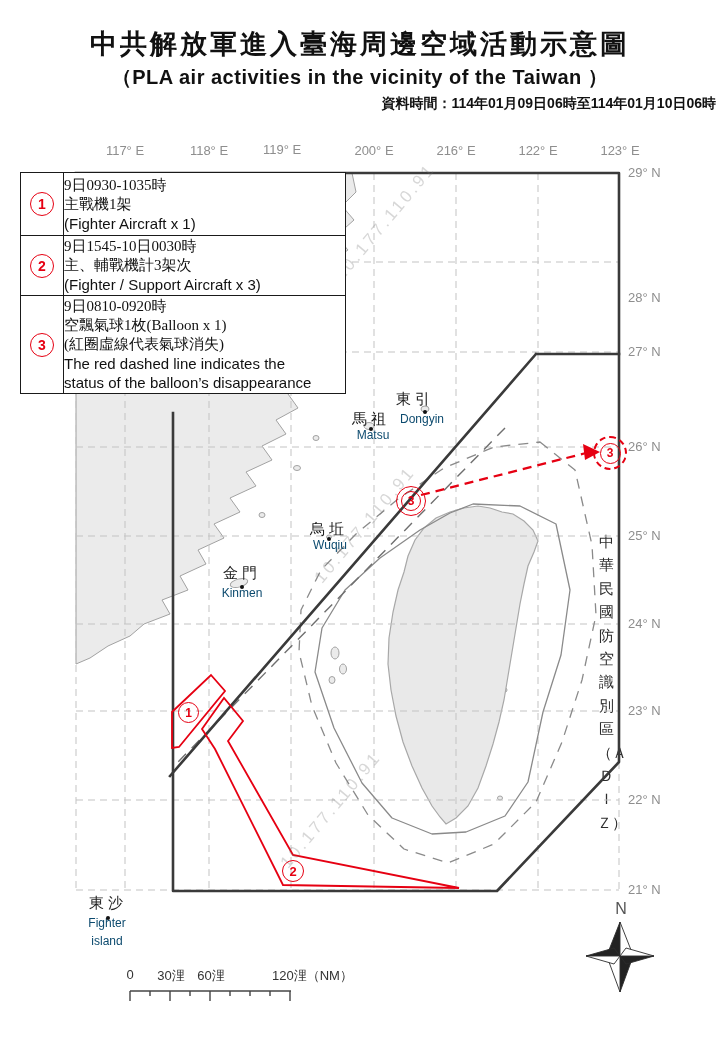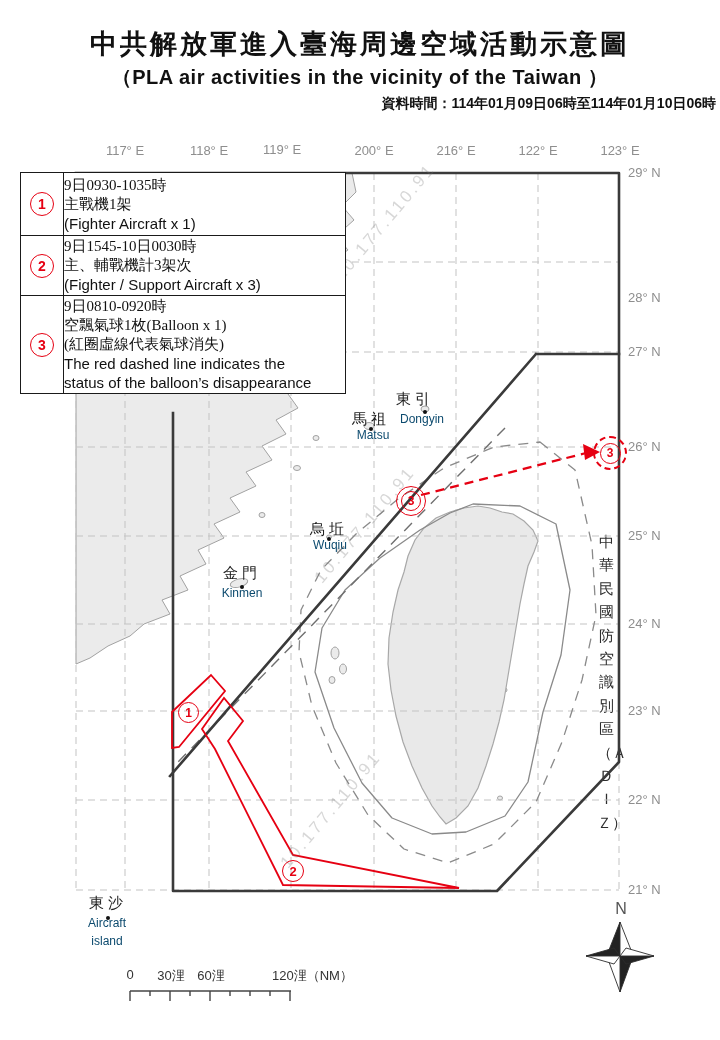--- a/index.html
+++ b/index.html
@@ -147,21 +147,21 @@
 
 <div class="place-zh overlay" style="left:306px;top:520px;width:46px;">烏坵</div>
 <div class="place-en overlay" style="left:304px;top:538px;width:52px;">Wuqiu</div>
 <div class="dot overlay" style="left:327px;top:537px;"></div>
 
 <div class="place-zh overlay" style="left:217px;top:564px;width:50px;">金門</div>
 <div class="place-en overlay" style="left:211px;top:586px;width:62px;">Kinmen</div>
 <div class="dot overlay" style="left:240px;top:585px;"></div>
 
 <div class="place-zh overlay" style="left:81px;top:894px;width:54px;">東沙</div>
-<div class="place-en overlay" style="left:71px;top:916px;width:72px;">Aircraft</div>
+<div class="place-en overlay" style="left:71px;top:916px;width:72px;">Fighter</div>
 <div class="place-en overlay" style="left:71px;top:934px;width:72px;">island</div>
 <div class="dot overlay" style="left:106px;top:916px;"></div>
 
 <div class="roc-zh">中華民國</div>
 <div class="roc-en">(ROC)</div>
 <div class="adiz">中華民國防空識別區（ＡＤＩＺ）</div>
 
 <div class="num" style="left:178px;top:702px;width:19px;height:19px;font-size:12px;">1</div>
 <div class="num" style="left:282px;top:860px;width:20px;height:20px;font-size:13px;">2</div>
 

